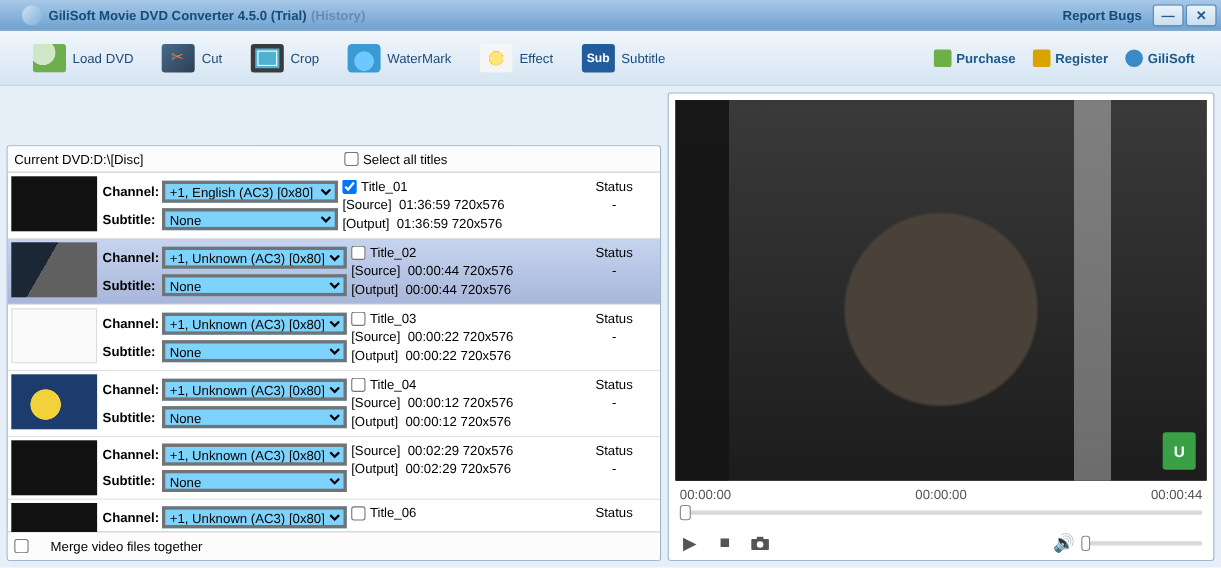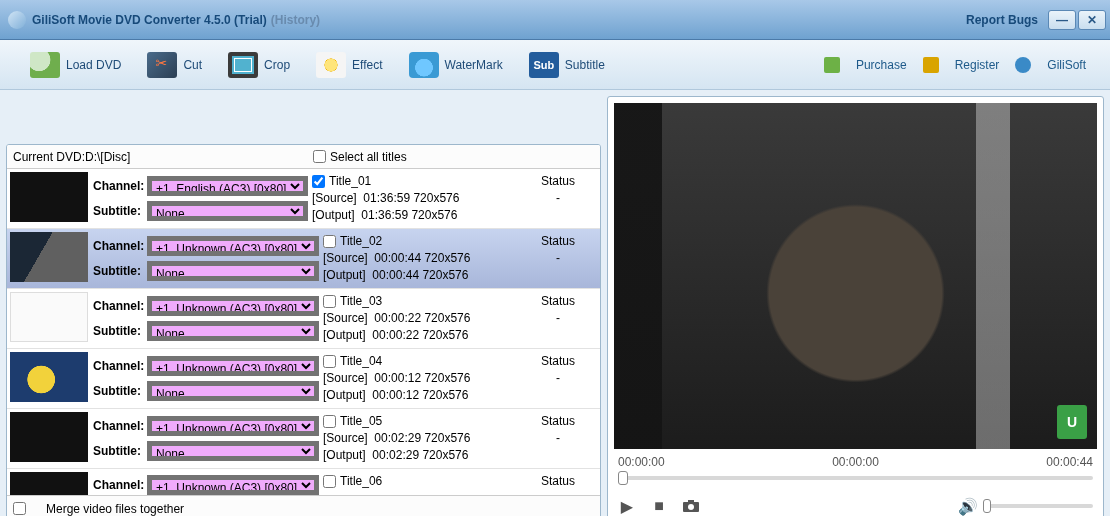--- a/index.html
+++ b/index.html
@@ -1,38 +1,38 @@
 <!DOCTYPE html>
 <html><head>
 <meta charset="utf-8">
 <style>
 * { box-sizing: border-box; margin: 0; padding: 0; font-family: Tahoma, Arial, sans-serif; font-size: 12px; }
 body { width: 1110px; height: 516px; background: #fff; overflow: hidden; }
 
-.titlebar { height: 40px; background: linear-gradient(#a8c8e8,#6fa2d0); display: flex; align-items: center; padding: 0 4px 0 8px; color: #174a7a; font-weight: bold; border-bottom: 1px solid #4b7aa8; }
+.titlebar { height: 28px; background: linear-gradient(#a8c8e8,#6fa2d0); display: flex; align-items: center; padding: 0 4px 0 20px; color: #174a7a; font-weight: bold; border-bottom: 1px solid #4b7aa8; }
 .titlebar .logo { width: 18px; height: 18px; background: linear-gradient(135deg,#d0e4f5,#7fafd8); border-radius: 50%; margin-right: 6px; }
 .titlebar .title-main { color: #174a7a; }
 .titlebar .title-hist { color: #698bae; margin-left: 4px; font-weight: bold; }
 .titlebar .spacer { flex: 1; }
 .titlebar .report { color: #174a7a; margin-right: 8px; font-weight: bold; }
 .titlebar .wbtn { width: 28px; height: 20px; border: 1px solid #5a88b5; background: linear-gradient(#eaf3fa,#c9deef); border-radius: 3px; margin-left: 2px; display: flex; align-items: center; justify-content: center; color: #2b5a88; font-weight: bold; }
 
 .toolbar { height: 50px; background: linear-gradient(#f0f6fb,#d5e5f2); border-bottom: 1px solid #b0c8dc; display: flex; align-items: center; padding: 0 24px; gap: 14px; }
 .tool { display: flex; align-items: center; gap: 6px; color: #1e4b77; font-size: 14px; padding: 4px 6px; }
 .tool .ticon { width: 30px; height: 26px; border-radius: 3px; }
 .ticon.load { background: radial-gradient(circle at 30% 30%, #cfe7c6 40%, #6fae4d 42%), #dfe8ef; }
 .ticon.cut { background: linear-gradient(135deg,#4a6b8a,#2b3f54); position:relative;}
 .ticon.cut::after{content:"✂";position:absolute;left:8px;top:3px;color:#ff7740;font-size:14px;}
 .ticon.crop { background: #51b2cf; border: 4px solid #3b3b3b; box-sizing: border-box; position:relative;}
 .ticon.crop::after{content:"";position:absolute;inset:2px;border:1px solid #fff;}
 .ticon.effect { background: radial-gradient(circle at 50% 50%, #ffe57a 30%, #f0b400 32%, transparent 34%),#f5f5f5;}
 .ticon.water { background: radial-gradient(circle at 50% 60%, #6fc7ff 40%, #3a9ad4 42%); border-radius:4px;}
 .ticon.sub { background: #225c9c; color: #fff; font-size: 11px; font-weight: bold; display:flex;align-items:center;justify-content:center;}
 .rlinks { margin-left: auto; display: flex; gap: 16px; align-items: center; }
-.rlink { color: #1e5a8a; font-size: 12px; display:flex;align-items:center;gap:16px;}
+.rlink { color: #1e5a8a; font-size: 12px; display:flex;align-items:center;gap:4px;font-weight:bold;}
 .rico{width:16px;height:16px;display:inline-block;}
 .rico.pur{background:#6db146;border-radius:2px;}
 .rico.reg{background:#d9a400;border-radius:2px;}
 .rico.hom{background:#3a8ac7;border-radius:50%;}
 
 .content { display: flex; height: calc(516px - 28px - 50px); padding: 6px; gap: 6px; background:#e6eff7;}
 .leftpane { flex: 0 0 595px; background: #fff; border: 1px solid #9db7cc; border-radius: 3px; display: flex; flex-direction: column; overflow: hidden; margin-top: 48px; }
 .rightpane { flex: 1; background: #fff; border: 1px solid #9db7cc; border-radius: 3px; display: flex; flex-direction: column; overflow: hidden; }
 
 .curbar { height: 24px; display: flex; align-items: center; padding: 0 6px; border-bottom: 1px solid #ccc; background:#fcfcfc;}
@@ -43,21 +43,21 @@
 .list { flex: 1; overflow-y: scroll; overflow-x: auto; }
 .row { display: flex; min-height: 56px; border-bottom: 1px solid #e2e2e2; }
 .row.selected { background: linear-gradient(#c7d4ef,#a8b6da); }
 .thumb { width: 78px; height: 50px; margin: 3px; background: #111; flex-shrink:0;}
 .thumb.white { background:#fafafa;border:1px solid #ddd;}
 .thumb.scene1 { background:linear-gradient(120deg,#1b2735 40%,#606060 40%);}
 .thumb.scene2 { background:radial-gradient(circle at 40% 55%,#f2d23b 25%,#1d3c6e 26%);}
 .mid { flex: 0 0 218px; padding: 4px 2px; display: flex; flex-direction: column; justify-content: space-around; }
 .midrow { display: flex; align-items: center; gap: 2px; }
 .midrow .lbl { width: 52px; text-align: left; font-weight: bold; }
-.midrow select { flex: 1; height: 20px; border: 5px solid #737373; background: #f0abfc; font-size: 12px; }
+.midrow select { flex: 1; height: 20px; border: 3px solid #737373; background: #7dd3fc; font-size: 12px; }
 .info { flex: 1; padding: 4px 2px; font-size: 12px; line-height: 17px; }
 .info .trow { display:flex;align-items:center;gap:4px;}
 .info .trow input[type=checkbox]{width:13px;height:13px;}
 .info .statcol { float:right; width:80px; text-align:center;}
 .info .statcol .hd{display:block;}
 .info .mono { font-family: inherit; }
 
 .footer { height: 26px; border-top: 1px solid #ccc; display: flex; align-items: center; padding: 0 6px; background:#fcfcfc;}
 .footer label.ck { display: flex; align-items: center; gap: 20px; }
 
@@ -105,26 +105,26 @@
     </div>
   <div class="tool">
       <span class="ticon cut"></span>
       <span>Cut</span>
     </div>
   <div class="tool">
       <span class="ticon crop"></span>
       <span>Crop</span>
     </div>
   <div class="tool">
+      <span class="ticon water"></span>
+      <span>WaterMark</span>
+    </div>
+  <div class="tool">
       <span class="ticon effect"></span>
       <span>Effect</span>
-    </div>
-  <div class="tool">
-      <span class="ticon water"></span>
-      <span>WaterMark</span>
     </div>
   <div class="tool">
       <span class="ticon sub">Sub</span>
       <span>Subtitle</span>
     </div>
   <div class="rlinks">
     <a class="rlink">
         <span class="rico pur"></span>
         <span>Purchase</span>
       </a>
@@ -244,24 +244,20 @@
               <span class="lbl">Channel:</span>
               <select><option>+1, Unknown (AC3) [0x80]</option></select>
             </div>
             <div class="midrow">
               <span class="lbl">Subtitle:</span>
               <select><option>None</option></select>
             </div>
           </div>
           <div class="info">
             <div class="statcol"><span class="hd">Status</span><span>-</span></div>
-            <div class="trow">
-              <input type="checkbox" style="">
-              <span>Title_05</span>
-            </div>
             <div class="mono">[Source]&nbsp;&nbsp;00:02:29  720x576</div>
             <div class="mono">[Output]&nbsp;&nbsp;00:02:29  720x576</div>
           </div>
         </div>
         <div class="row">
           <div class="thumb black"></div>
           <div class="mid">
             <div class="midrow">
               <span class="lbl">Channel:</span>
               <select><option>+1, Unknown (AC3) [0x80]</option></select>

